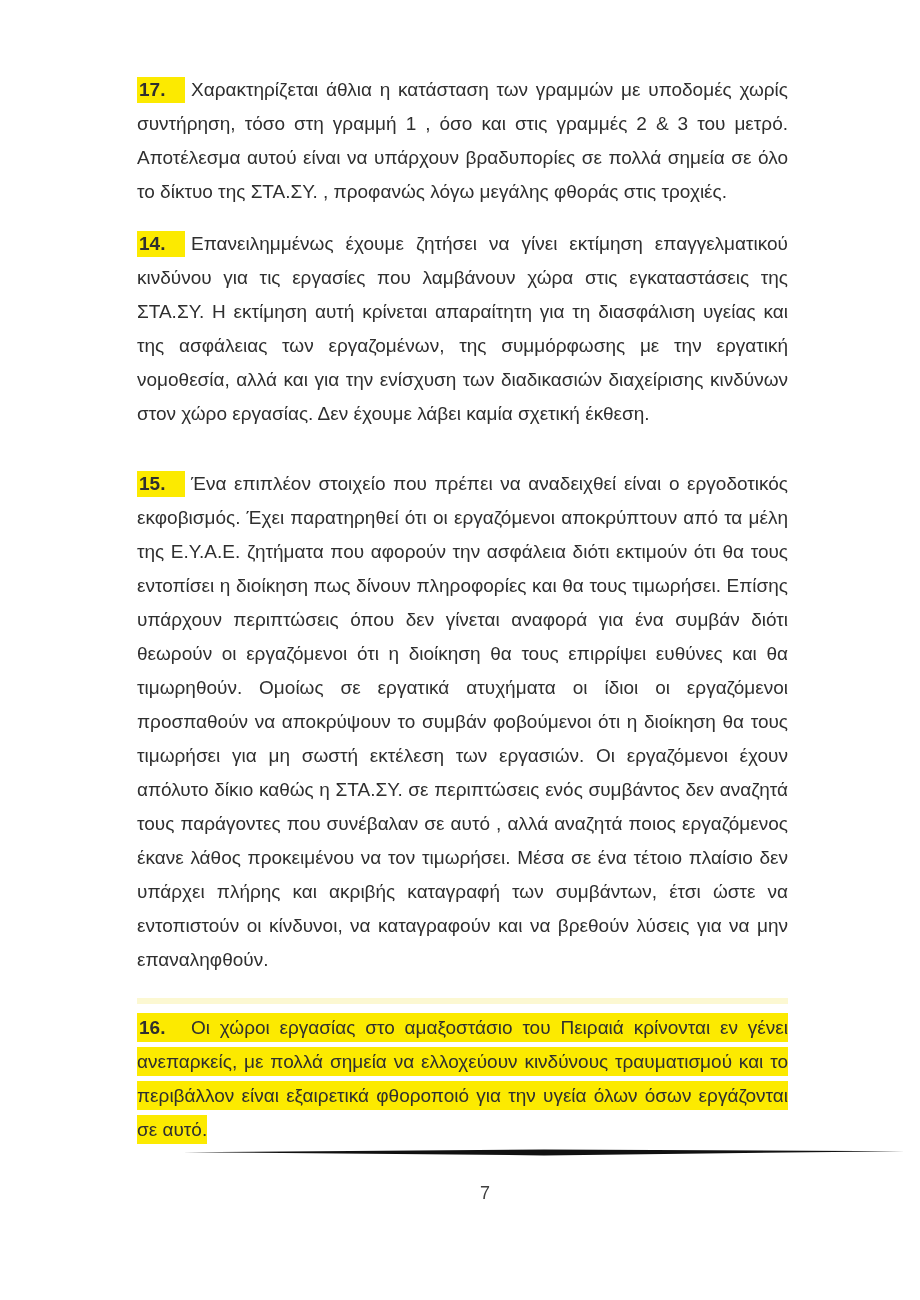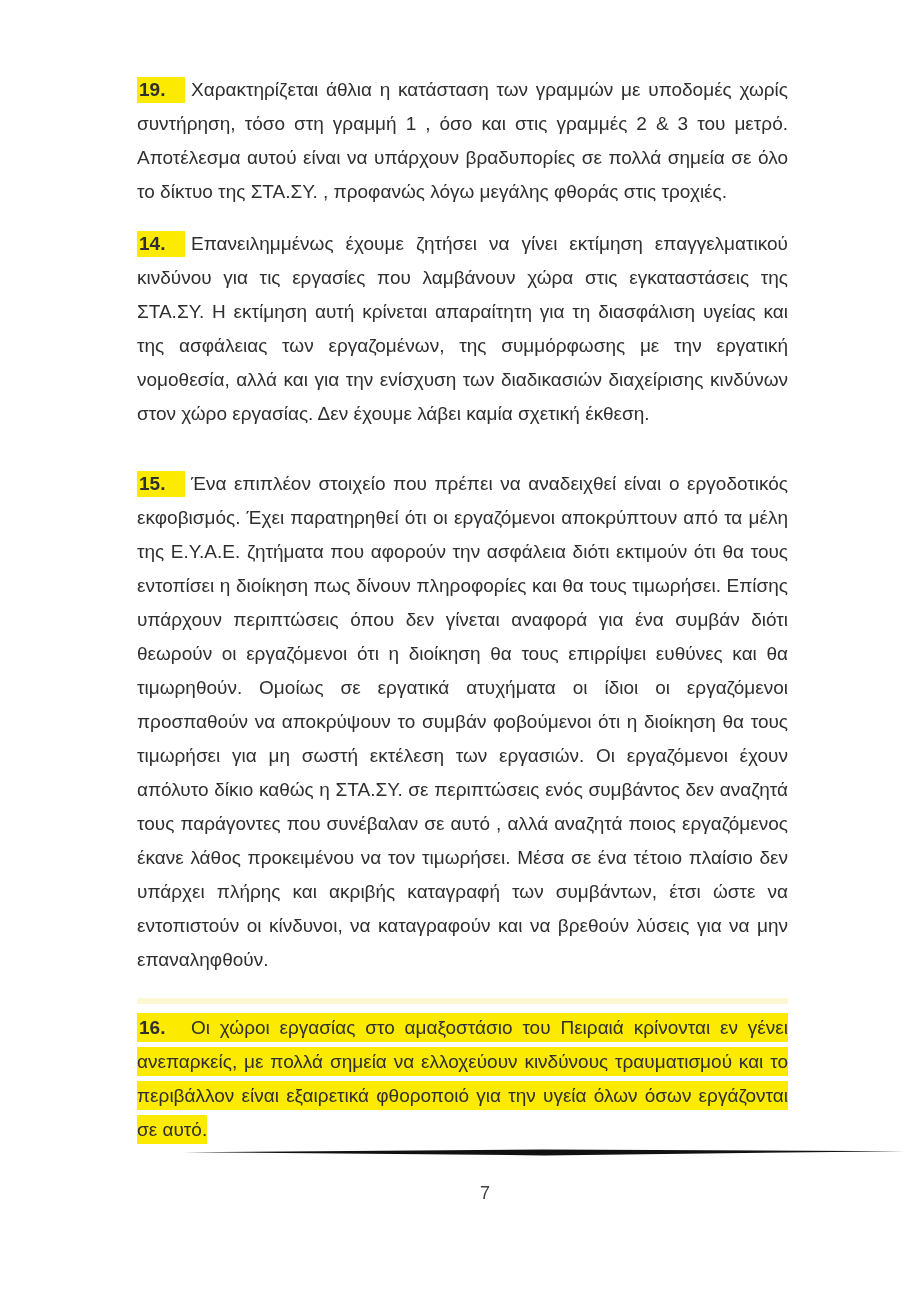--- a/index.html
+++ b/index.html
@@ -68,21 +68,21 @@
     color: #3f3f3f;
   }
 </style>
 </head>
 <body>
 
 <div class="page">
 
   <div class="text-column">
 
-  <p class="para para-13"><span><span class="para-num">19.</span>Χαρακτηρίζεται άθλια η κατάσταση των γραμμών με υποδομές χωρίς συντήρηση, τόσο στη γραμμή 1 , όσο και στις γραμμές 2 &amp; 3 του μετρό. Αποτέλεσμα αυτού είναι να υπάρχουν βραδυπορίες σε πολλά σημεία σε όλο το δίκτυο της ΣΤΑ.ΣΥ. , προφανώς λόγω μεγάλης φθοράς στις τροχιές.</span></p>
+  <p class="para para-13"><span><span class="para-num">17.</span>Χαρακτηρίζεται άθλια η κατάσταση των γραμμών με υποδομές χωρίς συντήρηση, τόσο στη γραμμή 1 , όσο και στις γραμμές 2 &amp; 3 του μετρό. Αποτέλεσμα αυτού είναι να υπάρχουν βραδυπορίες σε πολλά σημεία σε όλο το δίκτυο της ΣΤΑ.ΣΥ. , προφανώς λόγω μεγάλης φθοράς στις τροχιές.</span></p>
       <p class="para para-14"><span><span class="para-num">14.</span>Επανειλημμένως έχουμε ζητήσει να γίνει εκτίμηση επαγγελματικού κινδύνου για τις εργασίες που λαμβάνουν χώρα στις εγκαταστάσεις της ΣΤΑ.ΣΥ. Η εκτίμηση αυτή κρίνεται απαραίτητη για τη διασφάλιση υγείας και της ασφάλειας των εργαζομένων, της συμμόρφωσης με την εργατική νομοθεσία, αλλά και για την ενίσχυση των διαδικασιών διαχείρισης κινδύνων στον χώρο εργασίας. Δεν έχουμε λάβει καμία σχετική έκθεση.</span></p>
       <p class="para para-15"><span><span class="para-num">15.</span>Ένα επιπλέον στοιχείο που πρέπει να αναδειχθεί είναι ο εργοδοτικός εκφοβισμός. Έχει παρατηρηθεί ότι οι εργαζόμενοι αποκρύπτουν από τα μέλη της Ε.Υ.Α.Ε. ζητήματα που αφορούν την ασφάλεια διότι εκτιμούν ότι θα τους εντοπίσει η διοίκηση πως δίνουν πληροφορίες και θα τους τιμωρήσει. Επίσης υπάρχουν περιπτώσεις όπου δεν γίνεται αναφορά για ένα συμβάν διότι θεωρούν οι εργαζόμενοι ότι η διοίκηση θα τους επιρρίψει ευθύνες και θα τιμωρηθούν. Ομοίως σε εργατικά ατυχήματα οι ίδιοι οι εργαζόμενοι προσπαθούν να αποκρύψουν το συμβάν φοβούμενοι ότι η διοίκηση θα τους τιμωρήσει για μη σωστή εκτέλεση των εργασιών. Οι εργαζόμενοι έχουν απόλυτο δίκιο καθώς η ΣΤΑ.ΣΥ. σε περιπτώσεις ενός συμβάντος δεν αναζητά τους παράγοντες που συνέβαλαν σε αυτό , αλλά αναζητά ποιος εργαζόμενος έκανε λάθος προκειμένου να τον τιμωρήσει. Μέσα σε ένα τέτοιο πλαίσιο δεν υπάρχει πλήρης και ακριβής καταγραφή των συμβάντων, έτσι ώστε να εντοπιστούν οι κίνδυνοι, να καταγραφούν και να βρεθούν λύσεις για να μην επαναληφθούν.</span></p>
       <div class="pale-strip"></div>
       <p class="para para-16"><span class="hl-run"><span class="para-num">16.</span>Οι χώροι εργασίας στο αμαξοστάσιο του Πειραιά κρίνονται εν γένει ανεπαρκείς, με πολλά σημεία να ελλοχεύουν κινδύνους τραυματισμού και το περιβάλλον είναι εξαιρετικά φθοροποιό για την υγεία όλων όσων εργάζονται σε αυτό.</span></p>
     </div>
 
   <svg class="footer-rule" viewBox="0 0 722 7" preserveAspectRatio="none" aria-hidden="true">
     <polygon points="0,3.2 361,0.6 722,2.2 361,6.4" fill="#111111"></polygon>
   </svg>
 

